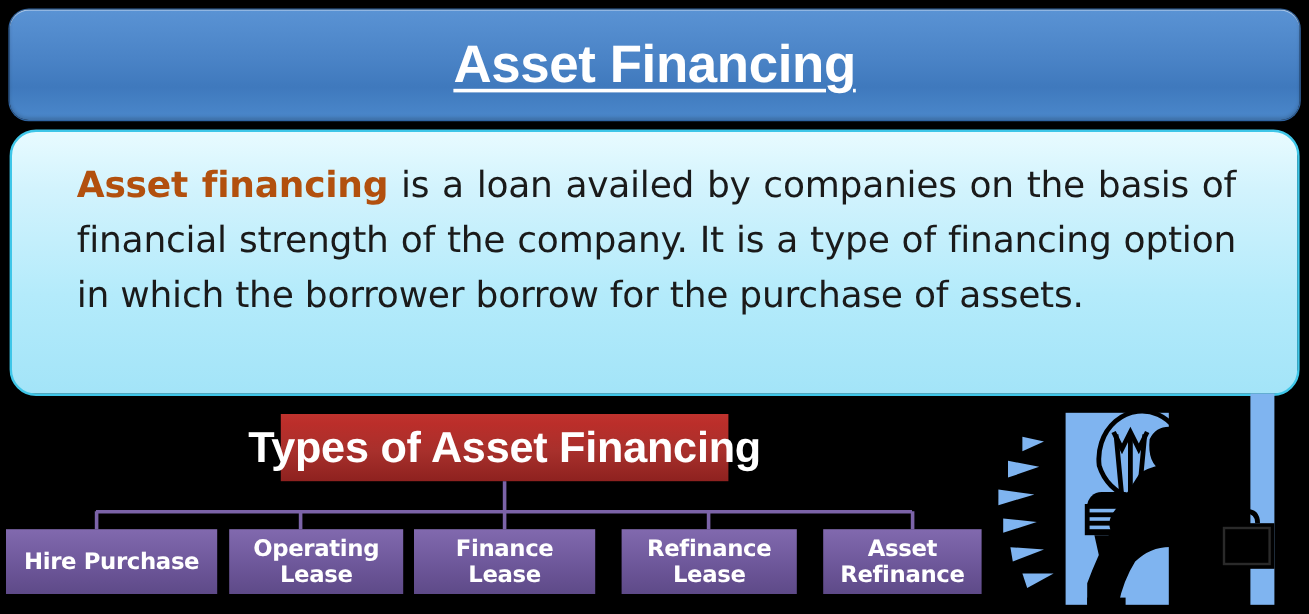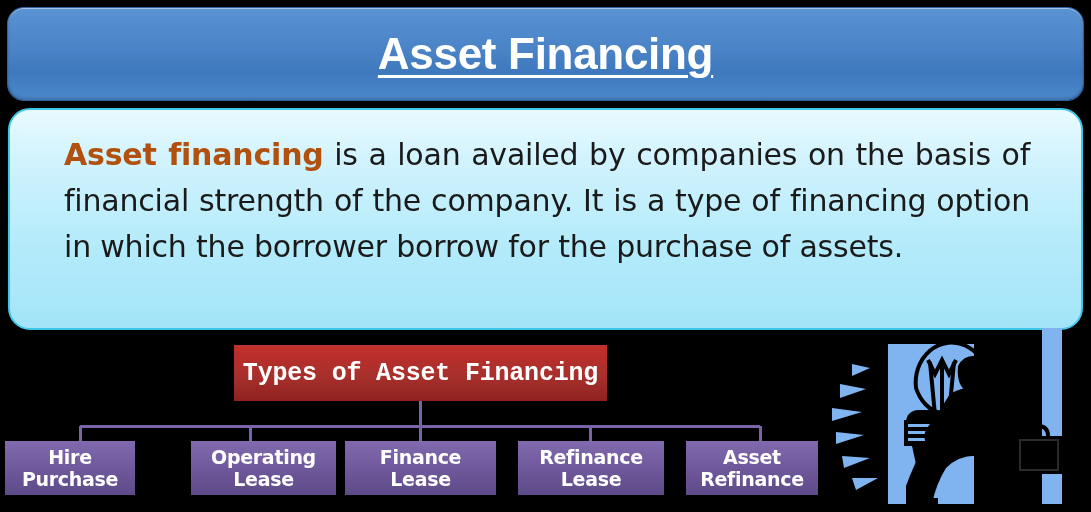--- a/index.html
+++ b/index.html
@@ -87,25 +87,24 @@
     width: 373px;
     height: 56px;
     box-sizing: border-box;
     background: linear-gradient(to bottom, #c0332e 0%, #bb2e2a 14%, #a8302c 55%, #8e211f 100%);
     display: flex;
     align-items: center;
     justify-content: center;
   }
   .red-box-label {
     color: #ffffff;
-    font-size: 25px;
+    font-size: 36px;
     font-weight: bold;
     white-space: nowrap;
     letter-spacing: -0.2px;
-    font-family: Liberation Mono, monospace;
   }
 
   .connectors { position: absolute; left: 0; top: 0; width: 1091px; height: 182px; }
 
   .leaf-box {
     position: absolute;
     top: 111px;
     height: 54px;
     box-sizing: border-box;
     background: linear-gradient(to bottom, #8169ae 0%, #7760a4 28%, #6a5496 65%, #5e4a88 100%);
@@ -116,21 +115,21 @@
   }
   .leaf-label {
     color: #ffffff;
     font-size: 19px;
     font-weight: bold;
     line-height: 22px;
     font-family: "DejaVu Sans", sans-serif;
     letter-spacing: -0.3px;
     padding: 0 4px;
   }
-  .leaf-0 { left: 5px;   width: 130px; }
+  .leaf-0 { left: 5px;   width: 176px; }
   .leaf-1 { left: 191px; width: 145px; }
   .leaf-2 { left: 345px; width: 151px; }
   .leaf-3 { left: 518px; width: 146px; }
   .leaf-4 { left: 686px; width: 132px; }
 
   
   .illustration {
     position: absolute;
     left: 830px;
     top: 318px;

